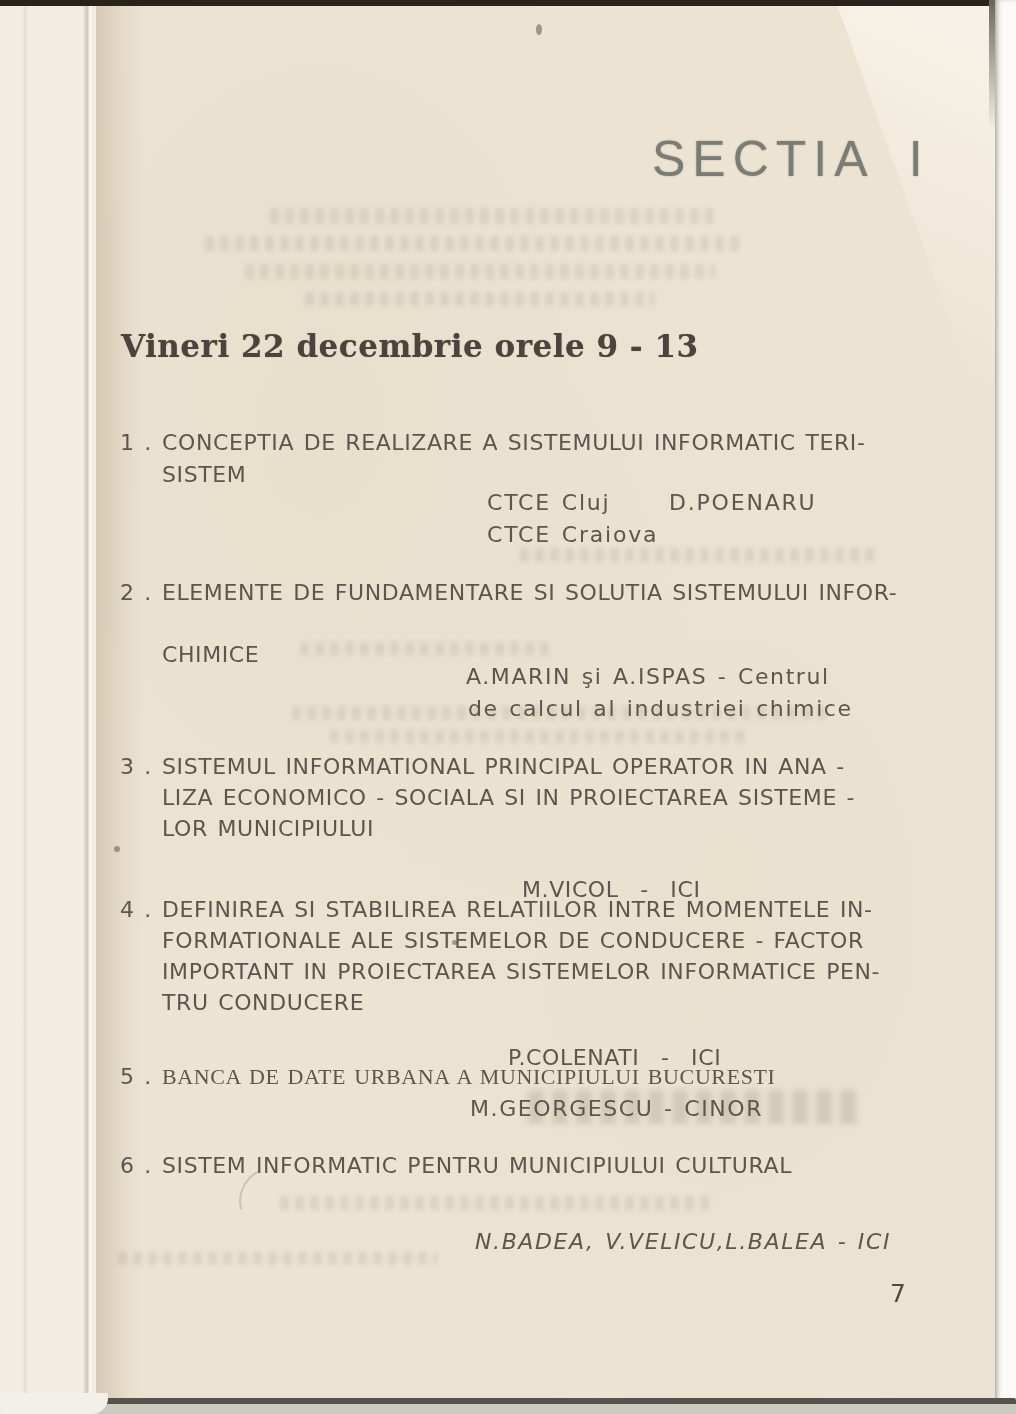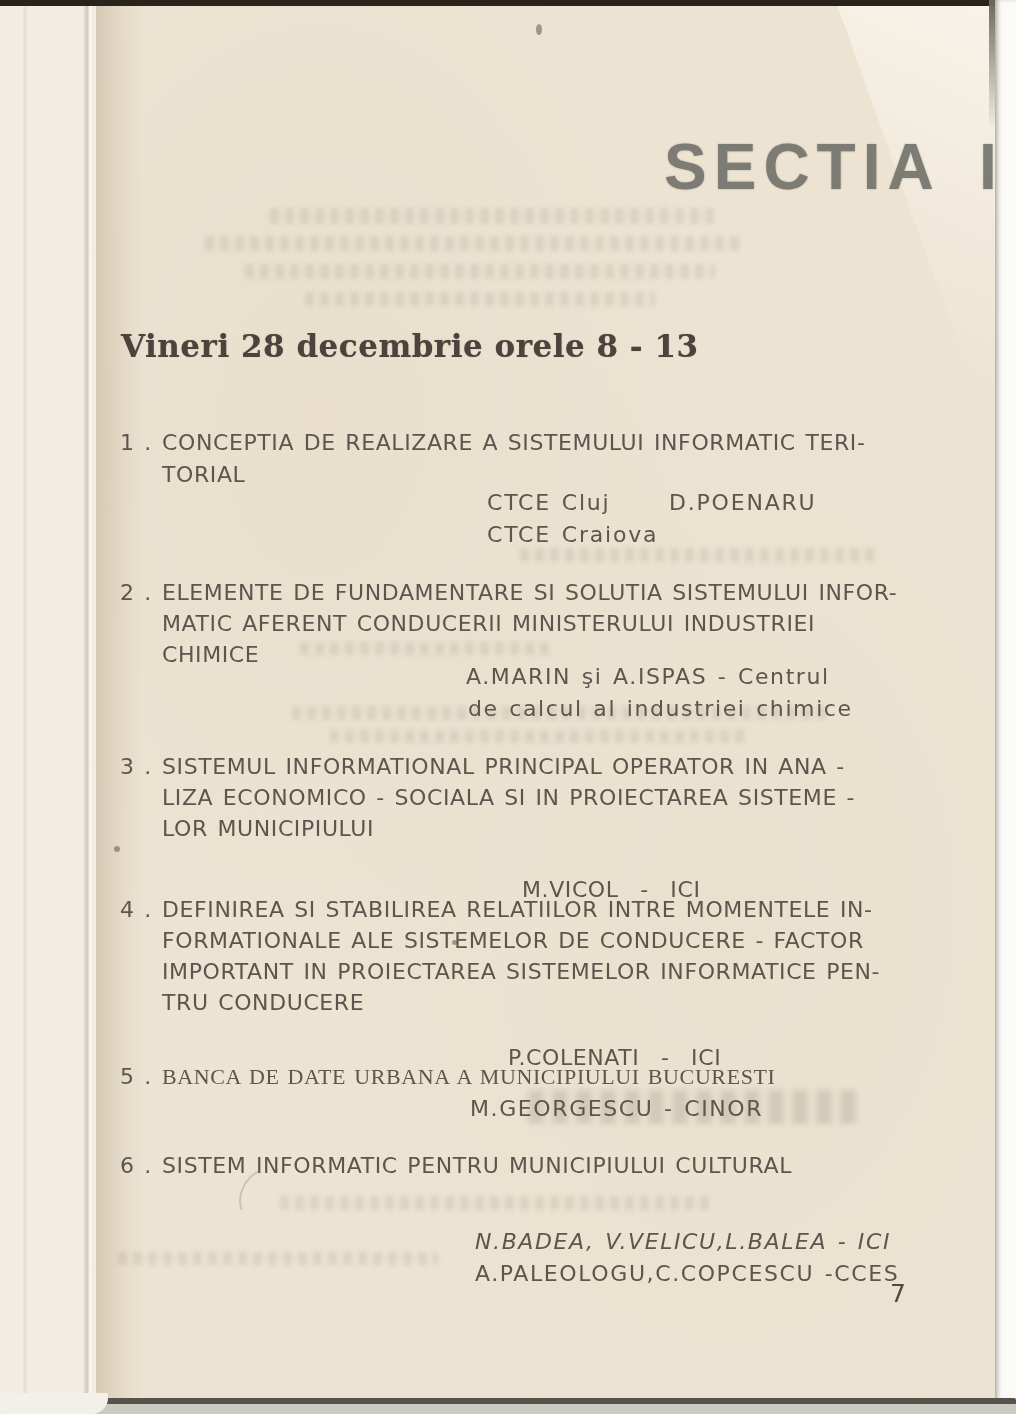--- a/index.html
+++ b/index.html
@@ -24,23 +24,23 @@
          clip-path:polygon(30% 0,100% 0,100% 100%);}
   .right-strip{position:absolute;left:995px;top:0;width:21px;height:1414px;background:#fbfaf6;
          box-shadow:inset 4px 0 5px -2px rgba(90,85,75,0.55);}
   .edge-dark{position:absolute;left:989px;top:0;width:7px;height:130px;
          background:linear-gradient(180deg,#6d675e,rgba(109,103,94,0));}
   .bottom-edge{position:absolute;left:96px;top:1398px;width:920px;height:7px;background:#57524b;border-radius:2px;}
   .bottom-surface{position:absolute;left:90px;top:1404px;width:926px;height:10px;background:#ccc9c1;}
   .bl-curl{position:absolute;left:0;top:1393px;width:108px;height:21px;background:#f3f0e9;border-radius:0 0 16px 6px;}
   
   .stamp{position:absolute;left:652px;top:130px;white-space:nowrap;
-         font-family:"Liberation Sans","DejaVu Sans",sans-serif;font-weight:700;font-size:64px;
+         font-family:"Liberation Sans","DejaVu Sans",sans-serif;font-weight:400;font-size:50px;
          letter-spacing:7px;word-spacing:16px;color:var(--stamp-ink,#73736d);opacity:0.92;
-         text-shadow:0 0 2px rgba(116,116,110,0.55);margin-left:12px;}
+         text-shadow:0 0 2px rgba(116,116,110,0.55);}
   .heading{position:absolute;left:121px;top:328px;white-space:nowrap;
          font-family:"DejaVu Serif","Liberation Serif",serif;font-weight:700;font-size:31px;
          letter-spacing:0.5px;color:var(--heading-ink,#4a443d);text-shadow:0 0 1px rgba(74,68,61,0.45);}
   .tw{position:absolute;white-space:pre;font-size:22px;letter-spacing:0.6px;word-spacing:2px;
          color:var(--ink,#5b564e);}
   .authors-cols{display:grid;grid-template-columns:182px auto;grid-auto-rows:32px;letter-spacing:1.8px;}
   .wide{word-spacing:14px;margin-top:32px;}
   .sp2{letter-spacing:1.6px;}
   .pagenum{position:absolute;left:890px;top:1279px;font-size:25px;color:#4f4a43;letter-spacing:1px;}
   
@@ -77,34 +77,33 @@
   <div class="ghost" style="left:330px;top:730px;width:420px;height:13px;"></div>
   <div class="ghost bold" style="left:528px;top:1090px;width:330px;height:34px;"></div>
   <div class="ghost" style="left:280px;top:1196px;width:430px;height:14px;"></div>
   <div class="ghost" style="left:118px;top:1252px;width:320px;height:13px;"></div>
   <div class="speck" style="left:536px;top:24px;width:6px;height:11px;"></div>
   <div class="speck" style="left:452px;top:940px;width:5px;height:5px;"></div>
   <div class="speck" style="left:114px;top:846px;width:6px;height:6px;"></div>
   <div class="smudge" style="left:240px;top:1168px;"></div>
 
   <div class="stamp">SECTIA I</div>
-  <div class="heading">Vineri 28 decembrie orele 8 - 13</div>
+  <div class="heading">Vineri 22 decembrie orele 9 - 13</div>
 
   <div class="tw" style="left:120px;top:430px;">1 .</div>
   <div class="tw" style="left:162px;top:430px;">CONCEPTIA DE REALIZARE A SISTEMULUI INFORMATIC TERI-</div>
-  <div class="tw" style="left:162px;top:462px;">TORIAL</div>
+  <div class="tw" style="left:162px;top:462px;">SISTEM</div>
   <div class="tw authors-cols" style="left:487px;top:490px;">
     <span>CTCE Cluj</span>
     <span>D.POENARU</span>
     <span>CTCE Craiova</span>
   </div>
 
   <div class="tw" style="left:120px;top:580px;">2 .</div>
   <div class="tw" style="left:162px;top:580px;">ELEMENTE DE FUNDAMENTARE SI SOLUTIA SISTEMULUI INFOR-</div>
-  <div class="tw" style="left:162px;top:611px;">MATIC AFERENT CONDUCERII MINISTERULUI INDUSTRIEI</div>
   <div class="tw" style="left:162px;top:642px;">CHIMICE</div>
   <div class="tw sp2" style="left:466px;top:664px;">A.MARIN şi A.ISPAS - Centrul</div>
   <div class="tw sp2" style="left:468px;top:696px;">de calcul al industriei chimice</div>
 
   <div class="tw" style="left:120px;top:754px;">3 .</div>
   <div class="tw" style="left:162px;top:754px;">SISTEMUL INFORMATIONAL PRINCIPAL OPERATOR IN ANA -</div>
   <div class="tw" style="left:162px;top:785px;">LIZA ECONOMICO - SOCIALA SI IN PROIECTAREA SISTEME -</div>
   <div class="tw" style="left:162px;top:816px;">LOR MUNICIPIULUI</div>
   <div class="tw wide" style="left:522px;top:845px;">M.VICOL - ICI</div>
 
@@ -115,16 +114,15 @@
   <div class="tw" style="left:162px;top:990px;">TRU CONDUCERE</div>
   <div class="tw wide" style="left:508px;top:1013px;">P.COLENATI - ICI</div>
 
   <div class="tw" style="left:120px;top:1064px;">5 .</div>
   <div class="tw" style="left:162px;top:1064px;font-family:Liberation Serif, serif;">BANCA DE DATE URBANA A MUNICIPIULUI BUCURESTI</div>
   <div class="tw sp2" style="left:470px;top:1096px;">M.GEORGESCU - CINOR</div>
 
   <div class="tw" style="left:120px;top:1153px;">6 .</div>
   <div class="tw" style="left:162px;top:1153px;">SISTEM INFORMATIC PENTRU MUNICIPIULUI CULTURAL</div>
   <div class="tw sp2" style="left:475px;top:1229px;font-style:italic;">N.BADEA, V.VELICU,L.BALEA - ICI</div>
-  <div class="tw sp2" style="left:475px;top:1261px;">A.PALEOLOGU,C.COPCESCU -CCES</div>
 
   <div class="pagenum">7</div>
 </div>
 
 </body></html>

